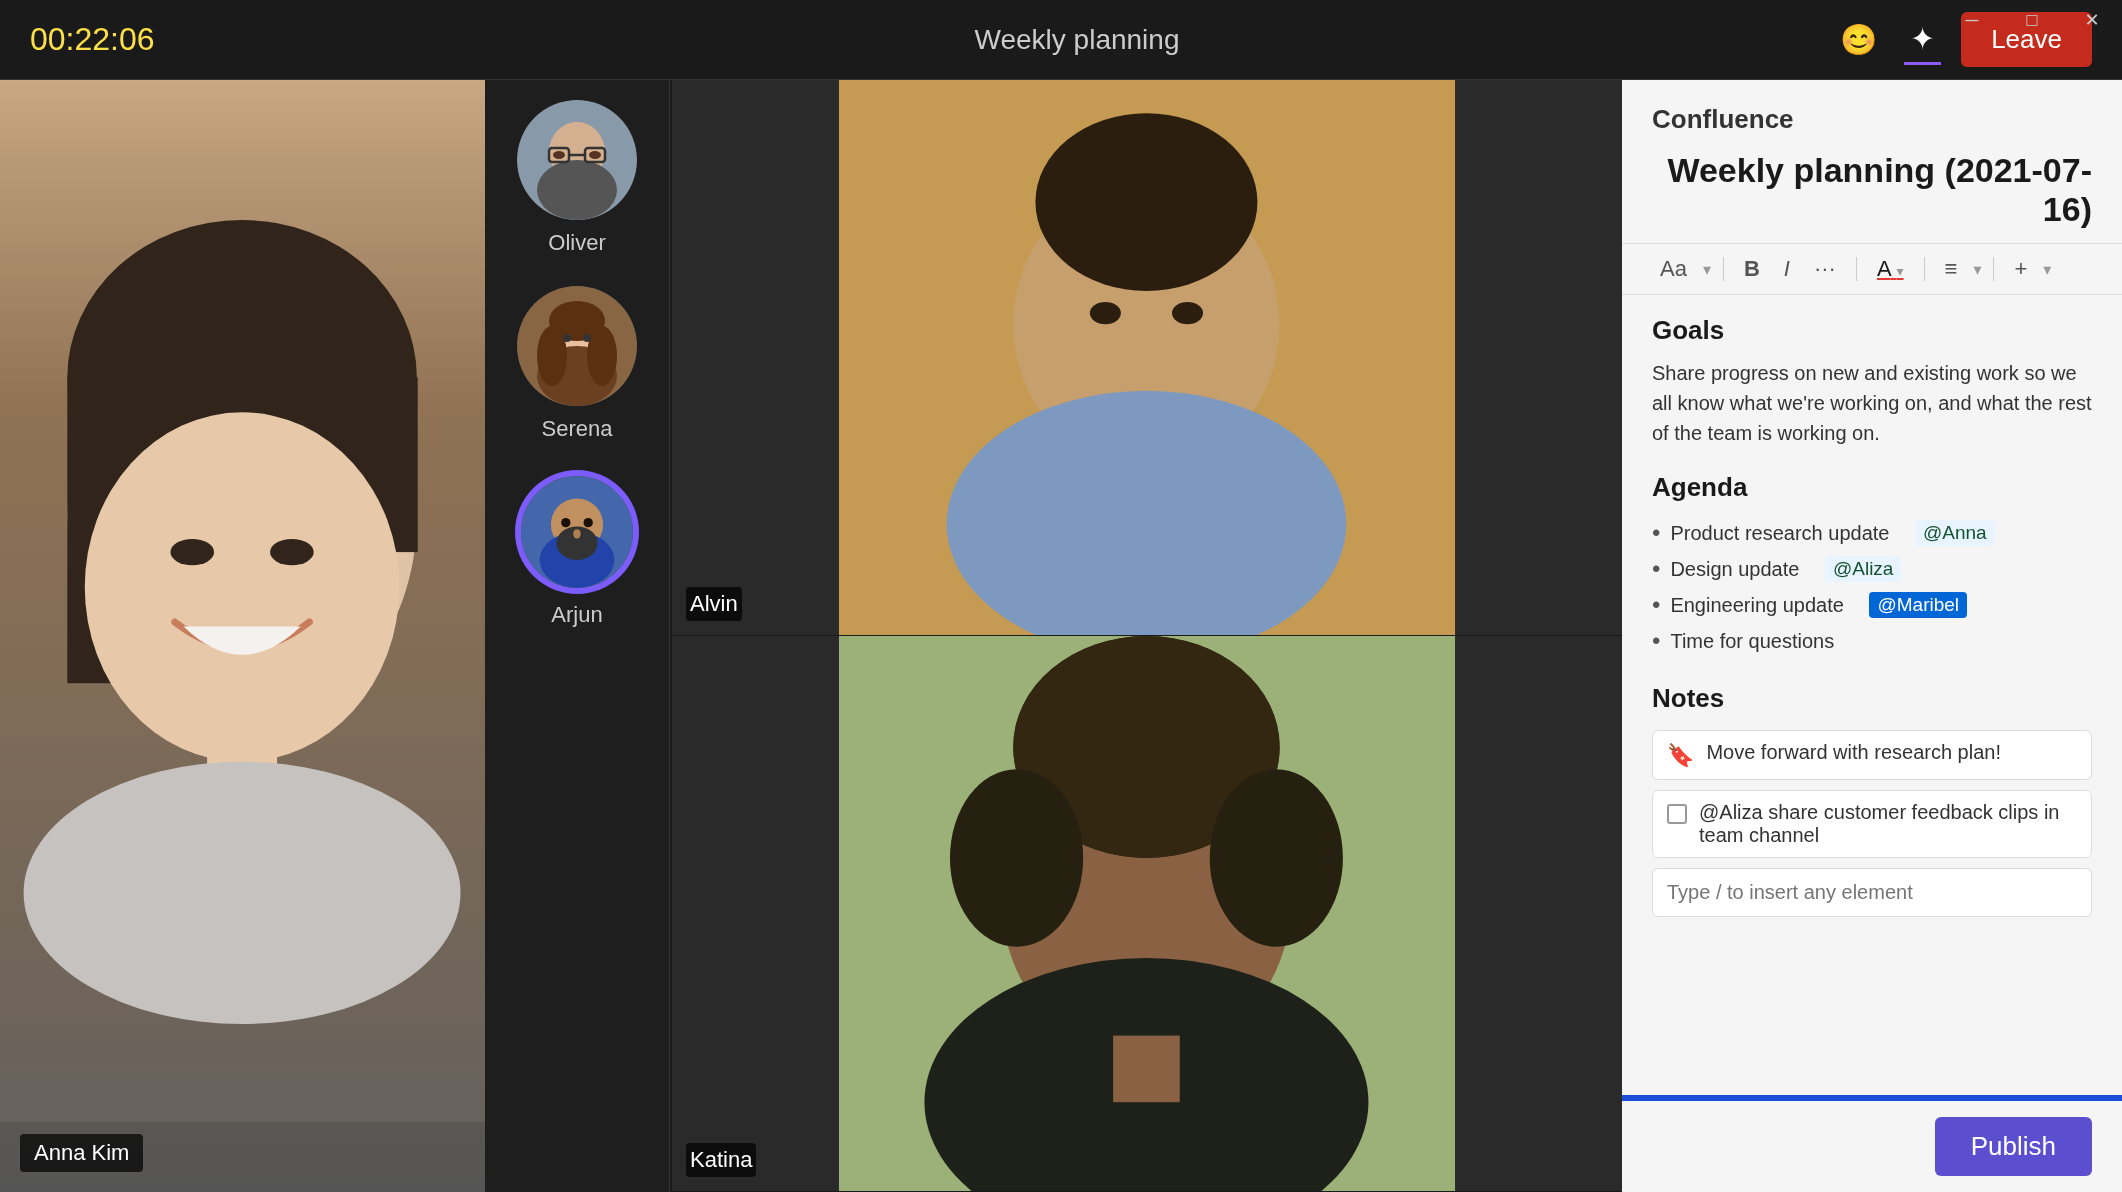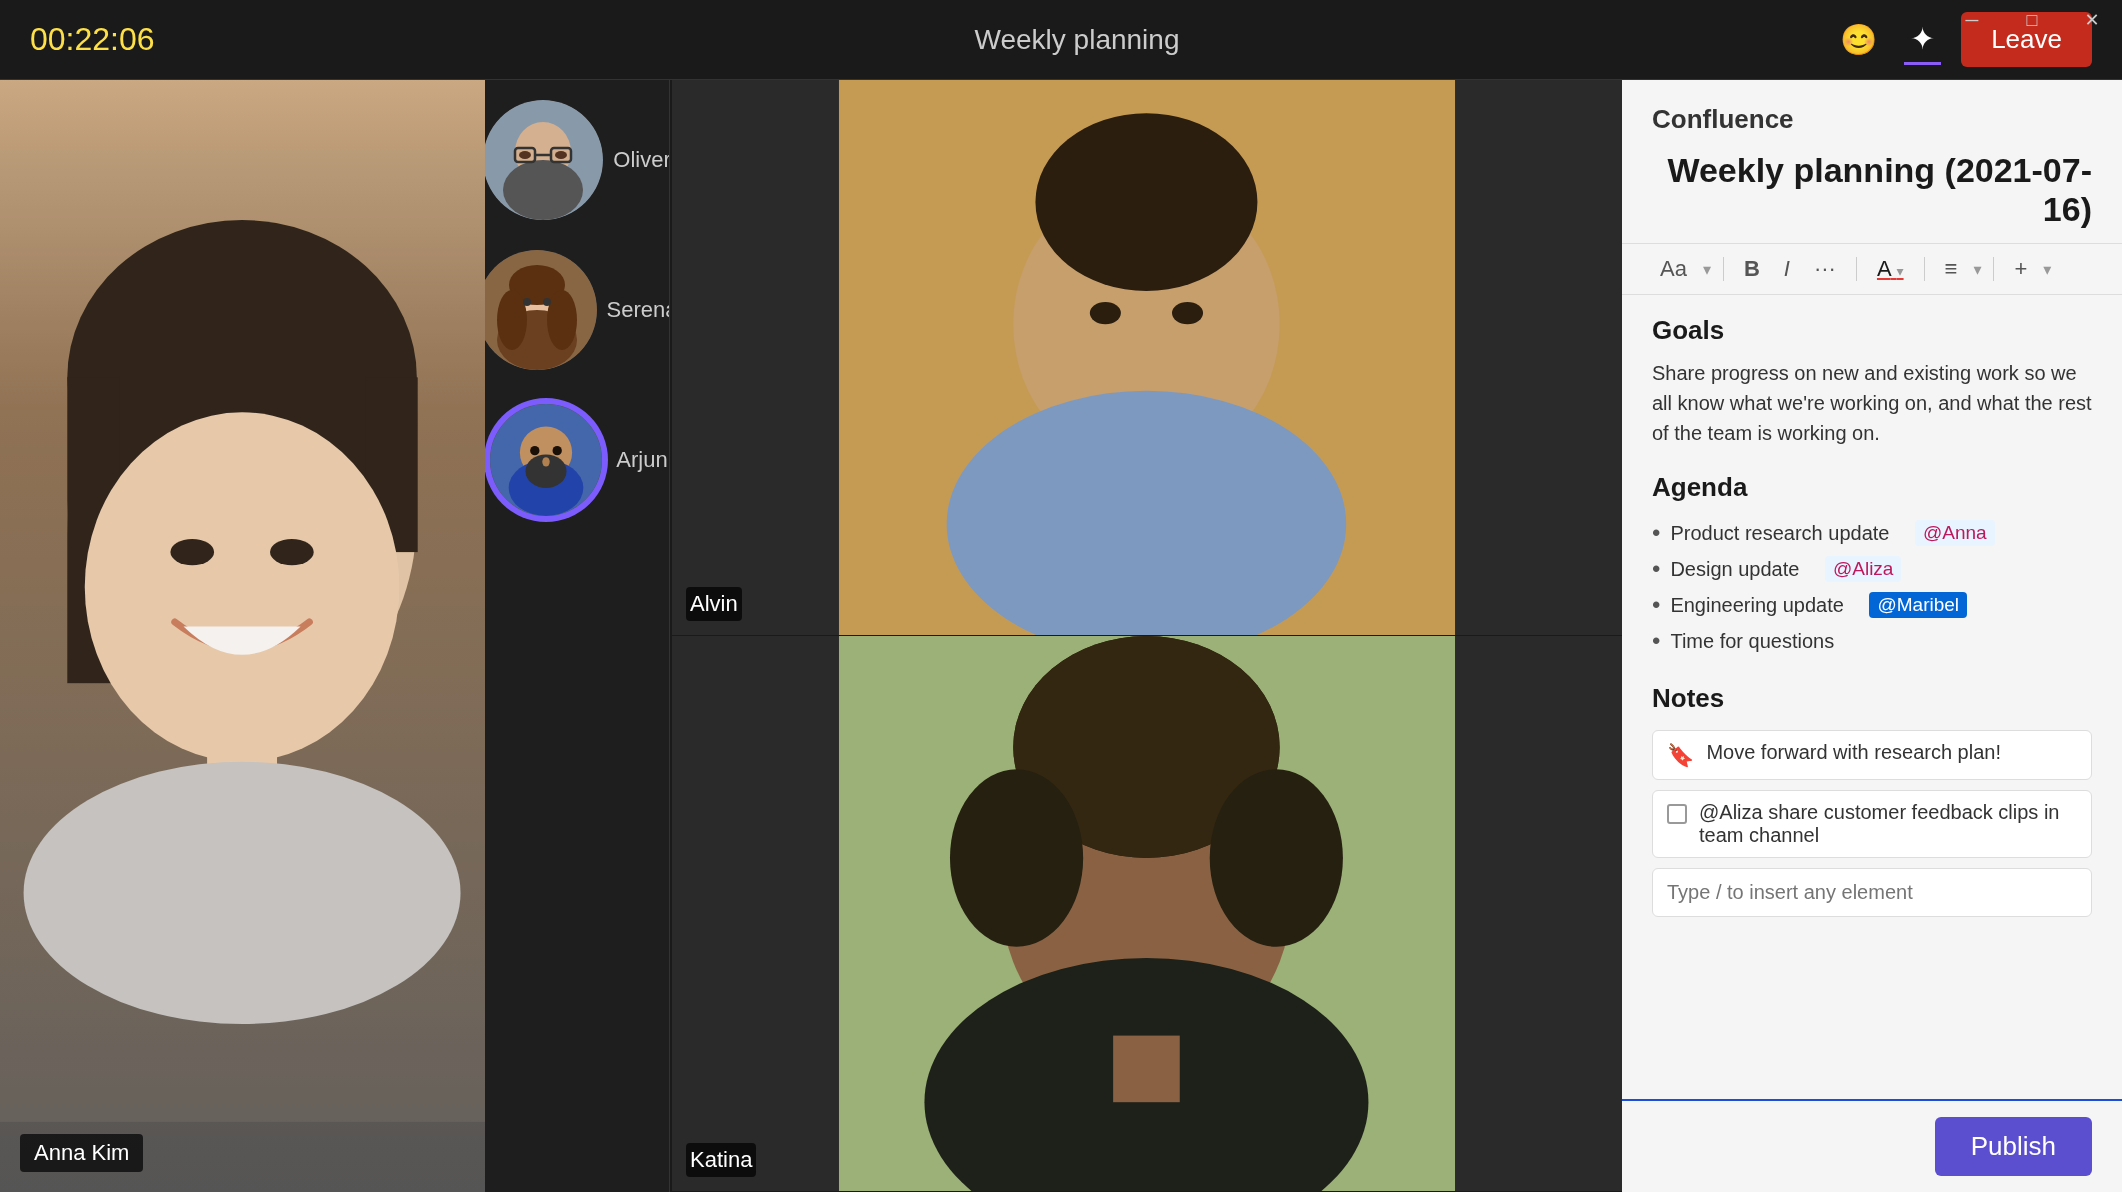--- a/index.html
+++ b/index.html
@@ -144,20 +144,21 @@
       padding: 20px 0;
       display: flex;
       flex-direction: column;
       align-items: center;
       gap: 30px;
       border-right: 1px solid #333;
       overflow-y: auto;
     }
     .avatar-item {
       display: flex;
+      flex-direction: column;
       align-items: center;
       gap: 10px;
     }
     .avatar-circle {
       width: 120px;
       height: 120px;
       border-radius: 50%;
       overflow: hidden;
       background: #555;
       display: flex;
@@ -254,21 +255,21 @@
       align-items: center;
       gap: 10px;
     }
     .agenda-list li::before {
       content: '•';
       font-size: 24px;
       color: #555;
     }
     .mention-tag {
       background: #e8f4ff;
-      color: #be185d;
+      color: #14532d;
       border-radius: 4px;
       padding: 2px 8px;
       font-size: 19px;
     }
     .mention-tag.highlighted {
       background: #0366d6;
       color: white;
     }
 
     .notes-section { margin-bottom: 16px; }
@@ -307,21 +308,21 @@
       color: #999;
       background: #fff;
       outline: none;
     }
 
     .confluence-footer {
       padding: 16px 30px;
       display: flex;
       justify-content: flex-end;
       background: #f5f5f5;
-      border-top: 2px solid #1d4ed8;
+      border-top: 6px solid #1d4ed8;
     }
     .publish-btn {
       background: #5c4fcf;
       color: white;
       border: none;
       border-radius: 6px;
       padding: 14px 36px;
       font-size: 26px;
       cursor: pointer;
       font-weight: 500;

